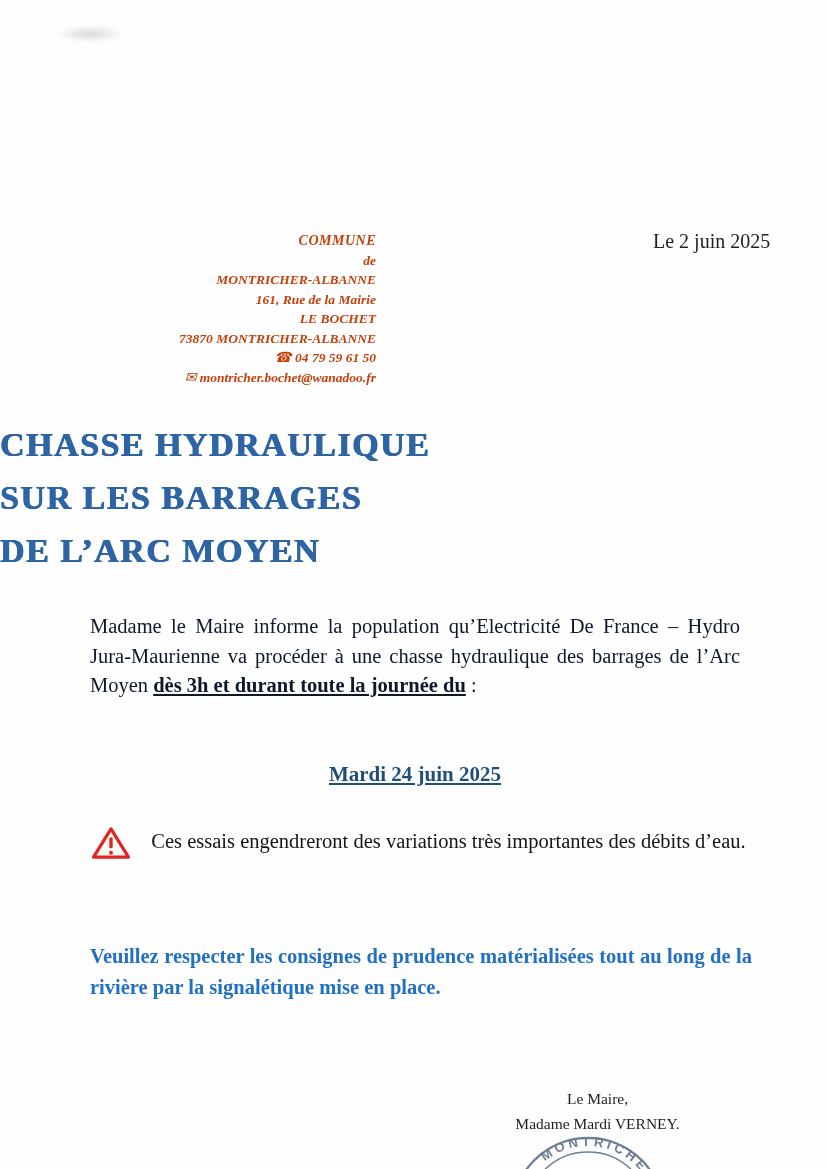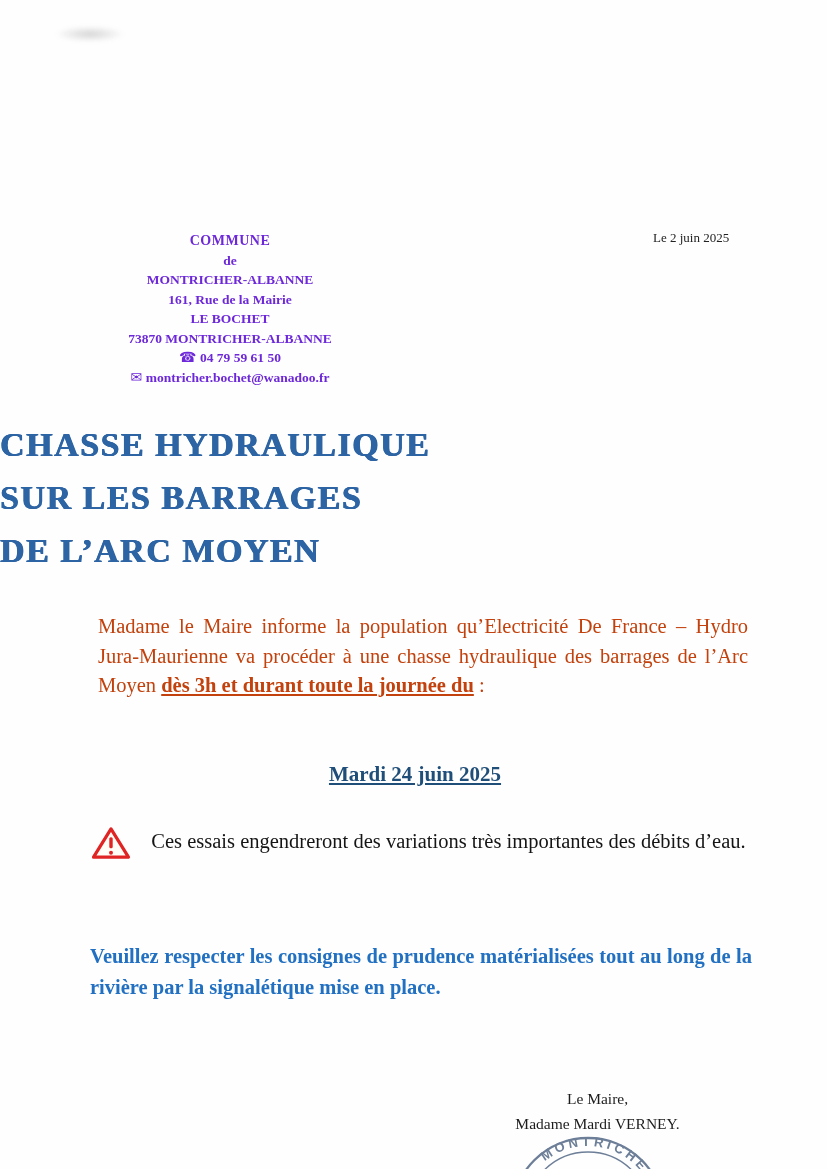--- a/index.html
+++ b/index.html
@@ -25,44 +25,45 @@
   
   .scan-smudge{
     position:absolute;left:55px;top:26px;width:70px;height:16px;
     background:radial-gradient(ellipse at center, rgba(90,90,90,.25), rgba(90,90,90,0) 70%);
     filter:blur(2px);
   }
 
   
   .sender{
     position:absolute;left:84px;top:231px;width:292px;
-    text-align:center;font-weight:bold;font-size:13.5px;line-height:19.5px;
-    color:#6d28d9;
+    text-align:right;font-weight:bold;font-size:13.5px;line-height:19.5px;
+    color:#c2410c;
+    font-style:italic;
   }
   .sender .l0{font-size:14px;letter-spacing:.5px;}
   .sender .contact{white-space:nowrap;}
   .sender .icon{font-weight:normal;font-size:14px;}
 
   .doc-date{
-    position:absolute;left:653px;top:230px;font-size:13px;color:#222;
+    position:absolute;left:653px;top:230px;font-size:20px;color:#222;
   }
 
   
   .title{
     position:absolute;left:0;top:418px;width:100%;
     color:var(--title-blue);
     font-family:"Liberation Serif", serif;
     font-weight:bold;font-size:34px;line-height:53px;letter-spacing:1.5px;
     text-shadow:0.6px 0 var(--title-blue), -0.3px 0 var(--title-blue);
   }
 
   
   .intro{
     position:absolute;left:90px;top:612px;width:650px;
-    font-size:20.5px;line-height:29.5px;text-align:justify;color:#c2410c;margin-left:8px;
+    font-size:20.5px;line-height:29.5px;text-align:justify;color:#0f172a;
   }
   .intro .bu{font-weight:bold;text-decoration:underline;}
 
   .date-line{
     position:absolute;left:90px;top:762px;width:650px;
     text-align:center;font-weight:bold;font-size:21px;color:var(--date-blue);text-decoration:underline;
   }
 
   
   .warning{

